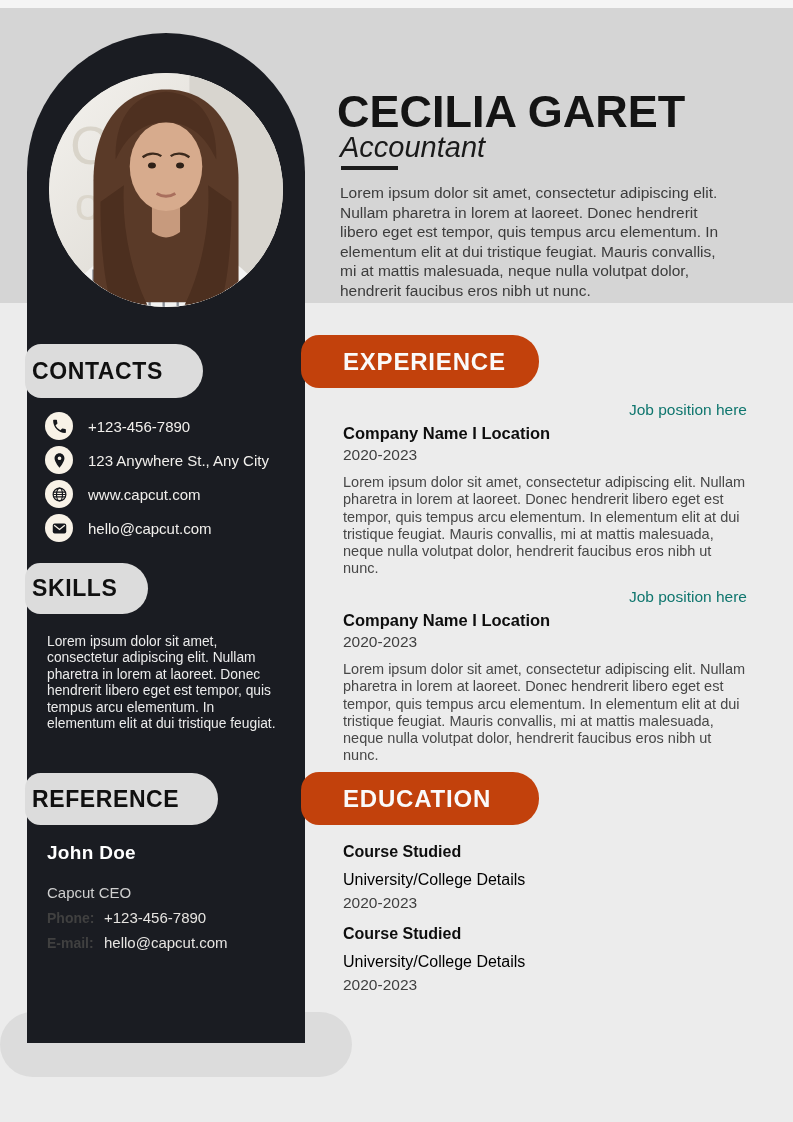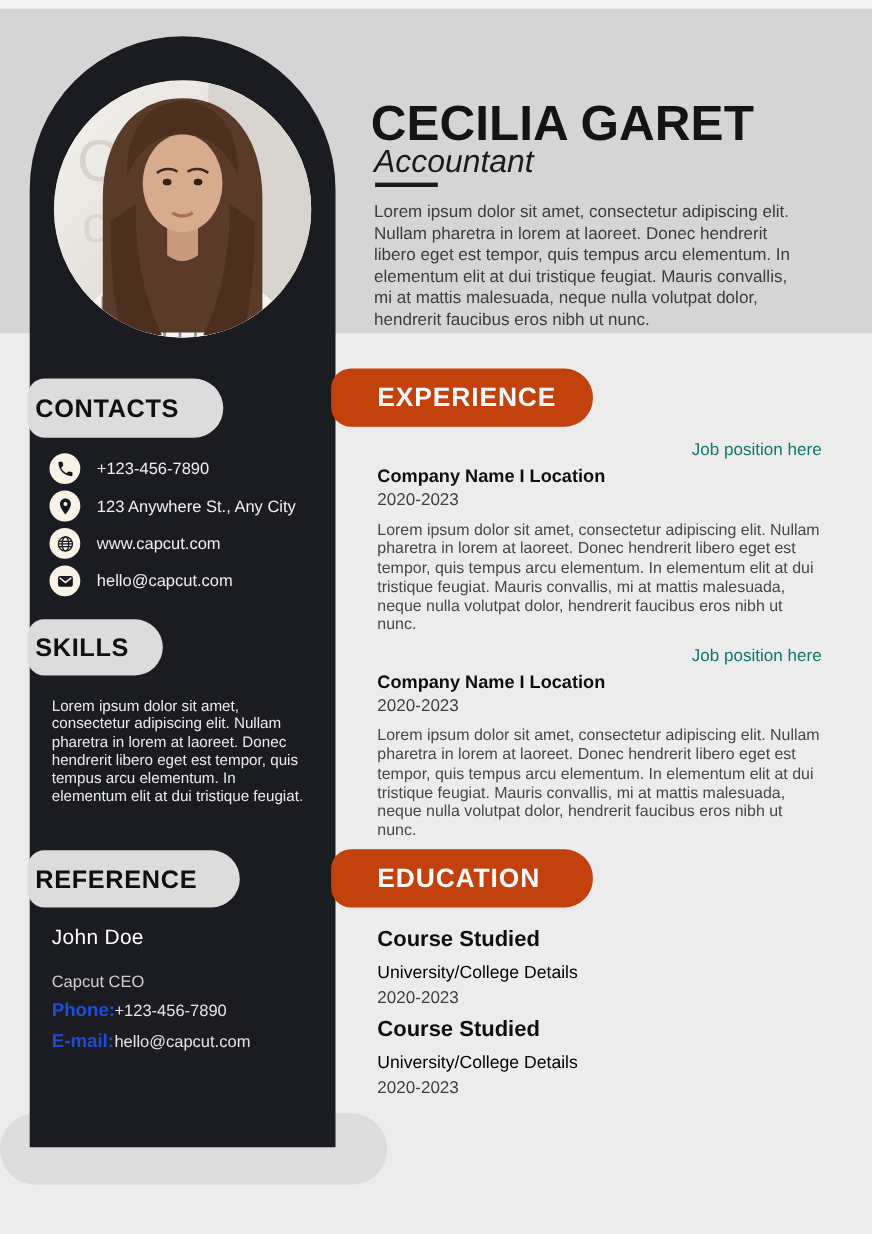--- a/index.html
+++ b/index.html
@@ -55,24 +55,24 @@
   }
   .icon-circle svg { width: 17px; height: 17px; display: block; }
   .contact-text { margin-left: 15px; color: #f1efec; font-size: 15px; white-space: nowrap; }
 
   .skills-text {
     left: 47px; top: 634px; width: 237px;
     color: #ebebeb; font-size: 13.8px; line-height: 16.4px;
   }
 
   .ref-block { left: 47px; top: 842px; width: 230px; }
-  .ref-name { color: #ffffff; font-size: 19px; font-weight: normal; letter-spacing: 0.3px; }
+  .ref-name { color: #ffffff; font-size: 19px; font-weight: bold; letter-spacing: 0.3px; }
   .ref-role { color: #cfcfcf; font-size: 15px; margin-top: 20px; }
   .ref-row { display: flex; align-items: baseline; margin-top: 8px; }
-  .ref-label { color: #1d4ed8; font-size: 17px; font-weight: bold; width: 57px; flex: 0 0 57px; }
+  .ref-label { color: #404040; font-size: 14px; font-weight: bold; width: 57px; flex: 0 0 57px; }
   .ref-value { color: #e6e4e1; font-size: 15px; white-space: nowrap; }
 
   
   .name {
     left: 337px; top: 86px;
     font-size: 45px; font-weight: bold; color: #141414; letter-spacing: 0px; white-space: nowrap;
   }
   .job-title {
     left: 340px; top: 131px;
     font-size: 29px; font-style: italic; color: #1a1a1a;
@@ -97,21 +97,21 @@
   .xp-1 { top: 401px; }
   .xp-2 { top: 588px; }
   .xp-position { font-size: 15.5px; color: #0f766e; text-align: right; }
   .xp-company { font-size: 16.5px; font-weight: bold; color: #0e0e0e; margin-top: 5px; }
   .xp-years { font-size: 15.5px; color: #3f3f3f; margin-top: 3px; }
   .xp-desc { font-size: 14.5px; line-height: 17.3px; color: #474747; margin-top: 10px; }
 
   .edu-entry { left: 343px; width: 404px; }
   .edu-1 { top: 843px; }
   .edu-2 { top: 925px; }
-  .edu-course { font-size: 20px; font-weight: bold; color: #0e0e0e; }
+  .edu-course { font-size: 16px; font-weight: bold; color: #0e0e0e; }
   .edu-school { font-size: 16px; font-weight: normal; color: #000000; margin-top: 10px; }
   .edu-years { font-size: 15.5px; color: #3f3f3f; margin-top: 5px; }
 </style>
 </head>
 <body>
 
 <div class="page">
 
   <div class="abs top-strip"></div>
   <div class="abs gray-band"></div>

